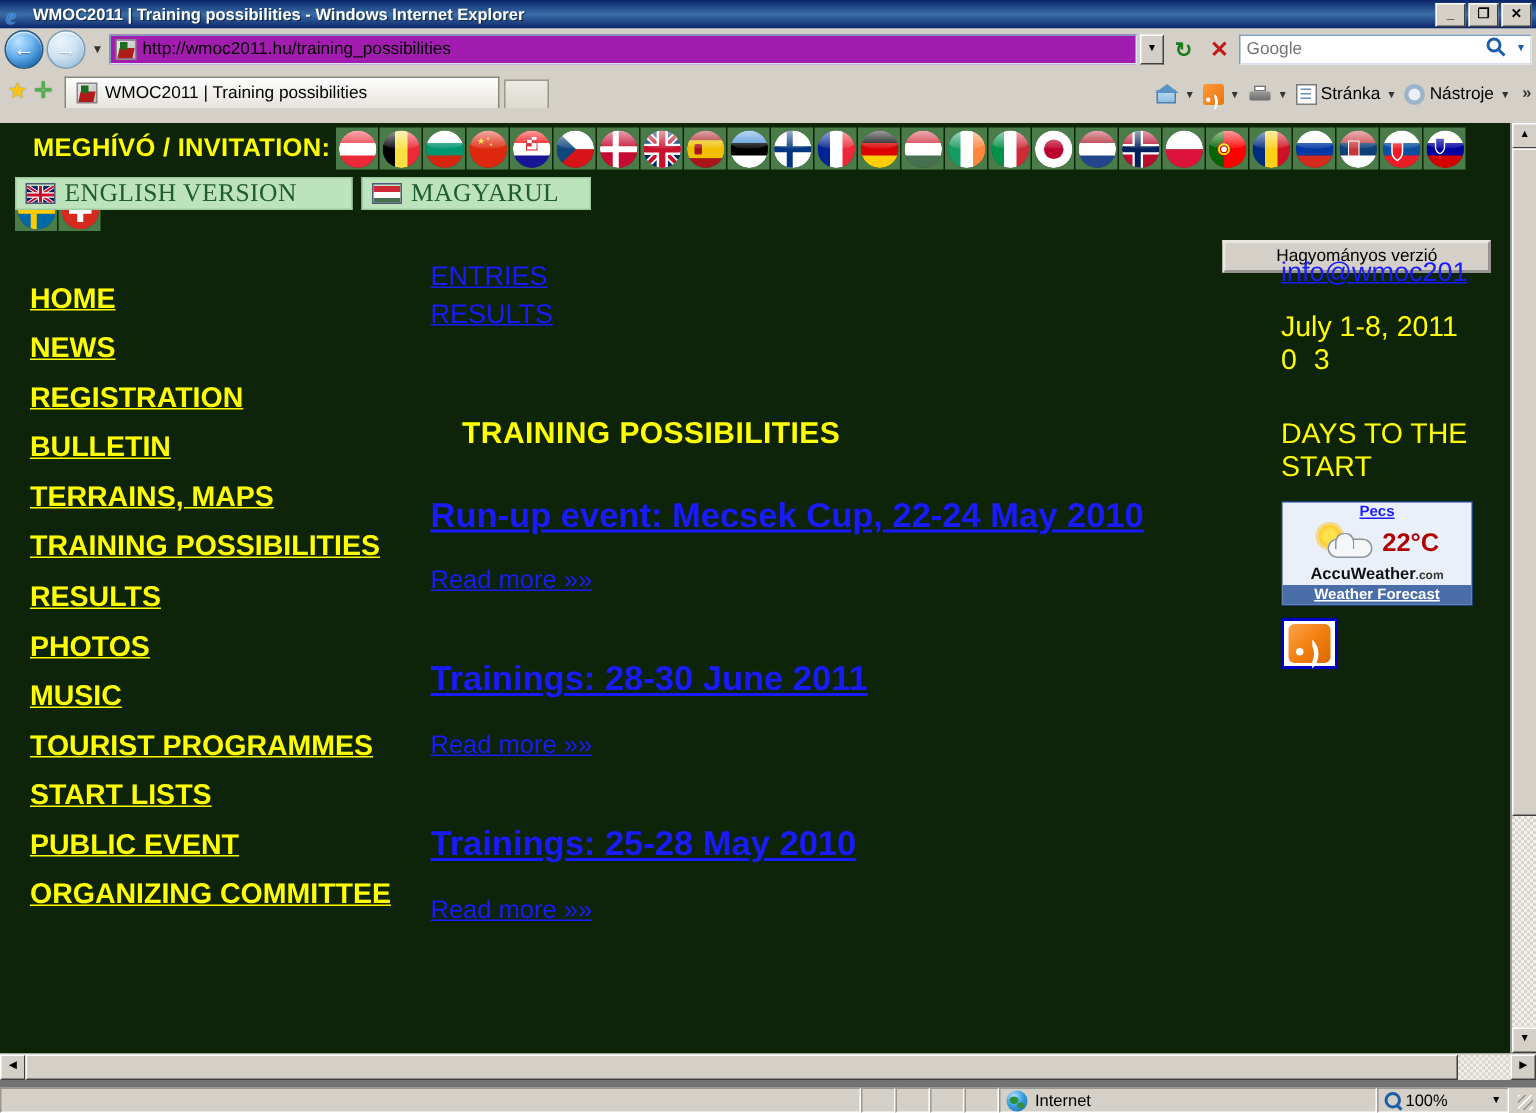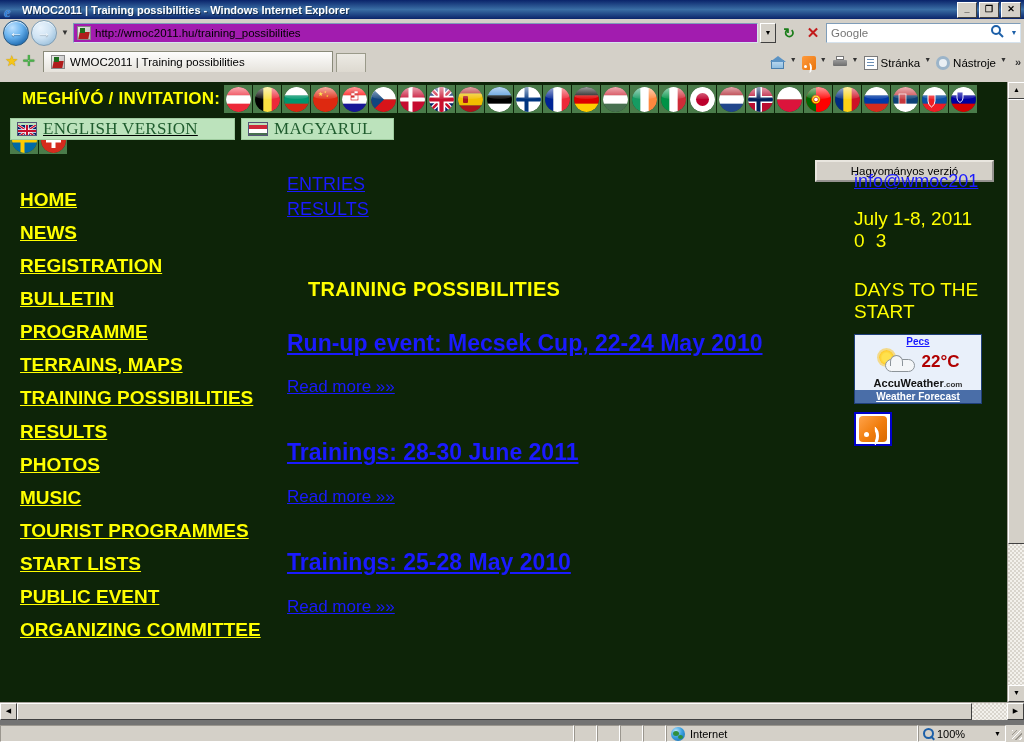--- a/index.html
+++ b/index.html
@@ -114,21 +114,21 @@
     border:1px solid #8a8a7a;border-bottom:none;margin-left:6px;
     display:flex;align-items:center;padding:0 6px;box-sizing:border-box;
     font-size:11.5px;color:#000;
   }
   .tab .favicon{margin-right:5px;}
   .tab-new{
     width:30px;height:19px;background:linear-gradient(to bottom,#eceae4,#ddd9d0);
     border:1px solid #9a9a8a;border-bottom:none;margin-left:3px;box-sizing:border-box;
   }
   .tb-right{
-    margin-left:auto;display:flex;align-items:flex-start;gap:1px;padding-bottom:2px;
+    margin-left:auto;display:flex;align-items:center;gap:1px;padding-bottom:2px;
   }
   .tb-item{display:flex;align-items:center;font-size:11.5px;color:#000;padding:0 1px;}
   .tb-item .cap{margin-left:3px;}
   .tb-caret{font-size:7px;color:#333;margin:0 3px 0 2px;}
   .home-ico{
     width:16px;height:14px;position:relative;
   }
   .home-ico:before{
     content:"";position:absolute;left:1px;top:4px;width:13px;height:9px;
     background:linear-gradient(to bottom,#bcd9f0,#8fbde0);border:1px solid #4a7fae;box-sizing:border-box;
@@ -897,21 +897,21 @@
                     </clipPath>
                   </defs>
                   <g clip-path="url(#c_ch)">
                     <rect width="25" height="25" fill="#D52B1E"></rect>
                     <rect x="10.5" y="5" width="4" height="15" fill="#fff"></rect>
                     <rect x="5" y="10.5" width="15" height="4" fill="#fff"></rect>
                   </g>
                 </svg></div>
             </div>
           </div>
-        <div class="langbar" style="left:10px;top:0;width:225px;text-decoration:underline;">
+        <div class="langbar" style="left:10px;top:0;width:225px;">
           <span class="mini-flag">
             <svg width="18" height="12" viewBox="0 0 18 12">
               <rect width="18" height="12" fill="#012169"></rect>
               <path d="M0,0 L18,12 M18,0 L0,12" stroke="#fff" stroke-width="2.6"></path>
               <path d="M0,0 L18,12 M18,0 L0,12" stroke="#C8102E" stroke-width="1.4"></path>
               <path d="M9,0 V12 M0,6 H18" stroke="#fff" stroke-width="3.6"></path>
               <path d="M9,0 V12 M0,6 H18" stroke="#C8102E" stroke-width="2"></path>
             </svg>
           </span>
           <span class="lbl">ENGLISH VERSION</span>
@@ -931,21 +931,20 @@
         </div>
       </div>
 
       <div class="cols">
 
         <nav class="navcol" id="navcol">
             <a>HOME</a>
             <a>NEWS</a>
             <a>REGISTRATION</a>
             <a>BULLETIN</a>
-            <a>PROGRAMME</a>
             <a>TERRAINS, MAPS</a>
             <a class="two">TRAINING POSSIBILITIES</a>
             <a>RESULTS</a>
             <a>PHOTOS</a>
             <a>MUSIC</a>
             <a class="two">TOURIST PROGRAMMES</a>
             <a>START LISTS</a>
             <a>PUBLIC EVENT</a>
             <a class="two">ORGANIZING COMMITTEE</a>
           </nav>

